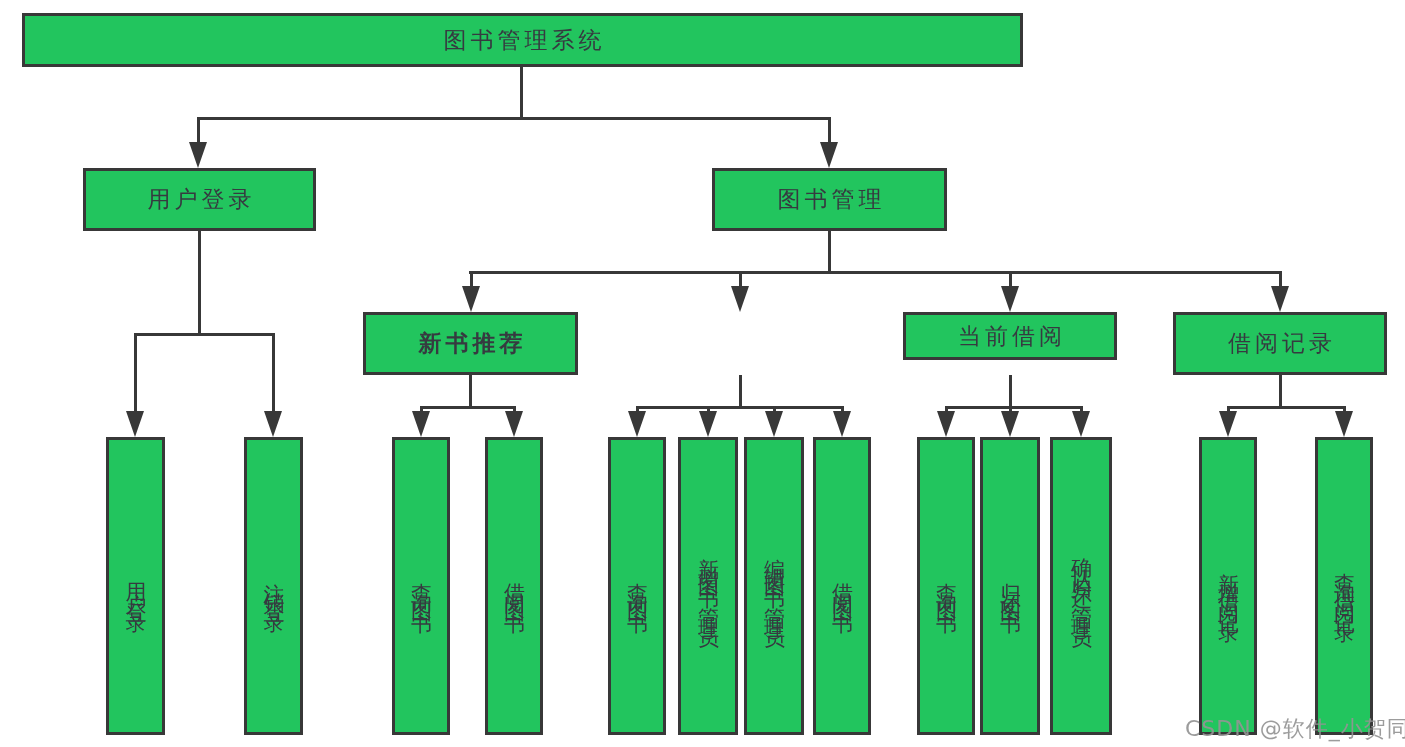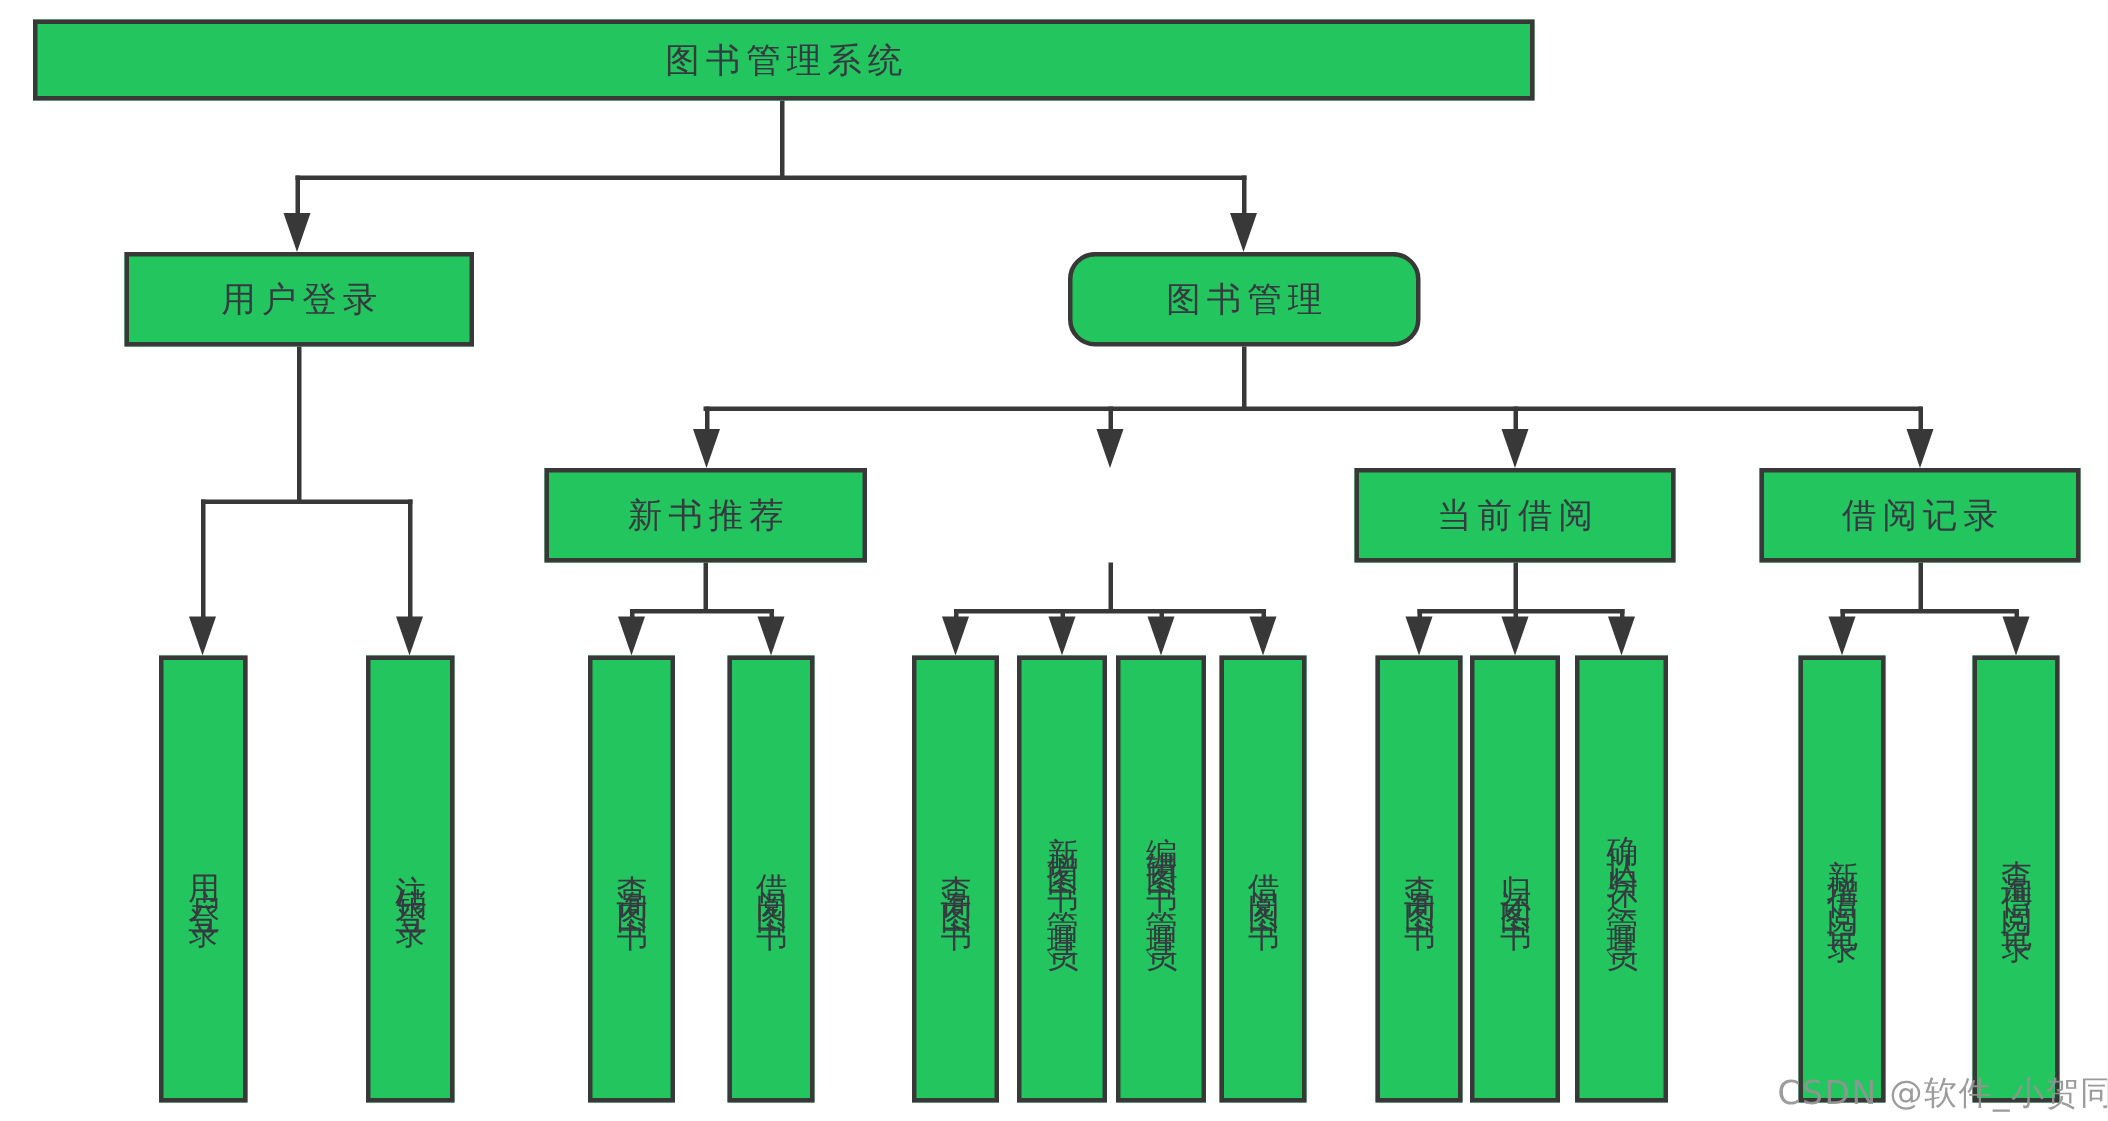--- a/index.html
+++ b/index.html
@@ -108,28 +108,28 @@
   <div class="line" style="left:1343px;top:406px;width:3px;height:7px;"></div>
   <div class="arrow" style="left:1335px;top:411px;"></div>
 
   <div class="box" style="left:22px;top:13px;width:1001px;height:54px;">
     <span class="hlabel">图书管理系统</span>
   </div>
 
   <div class="box" style="left:83px;top:168px;width:233px;height:63px;">
     <span class="hlabel">用户登录</span>
   </div>
-  <div class="box" style="left:712px;top:168px;width:235px;height:63px;border-radius:18px;">
+  <div class="box" style="left:712px;top:168px;width:235px;height:63px;">
     <span class="hlabel">图书管理</span>
   </div>
 
-  <div class="box" style="left:363px;top:312px;width:215px;height:63px;">
+  <div class="box" style="left:363px;top:312px;width:215px;height:63px;font-weight:bold;">
     <span class="hlabel">新书推荐</span>
   </div>
-  <div class="box" style="left:903px;top:312px;width:214px;height:63px;">
+  <div class="box" style="left:903px;top:312px;width:214px;height:48px;">
     <span class="hlabel">当前借阅</span>
   </div>
   <div class="box" style="left:1173px;top:312px;width:214px;height:63px;">
     <span class="hlabel">借阅记录</span>
   </div>
 
   <div class="box" style="left:106px;top:437px;width:59px;height:298px;">
     <span class="vtext">用户登录</span>
   </div>
   <div class="box" style="left:244px;top:437px;width:59px;height:298px;">

